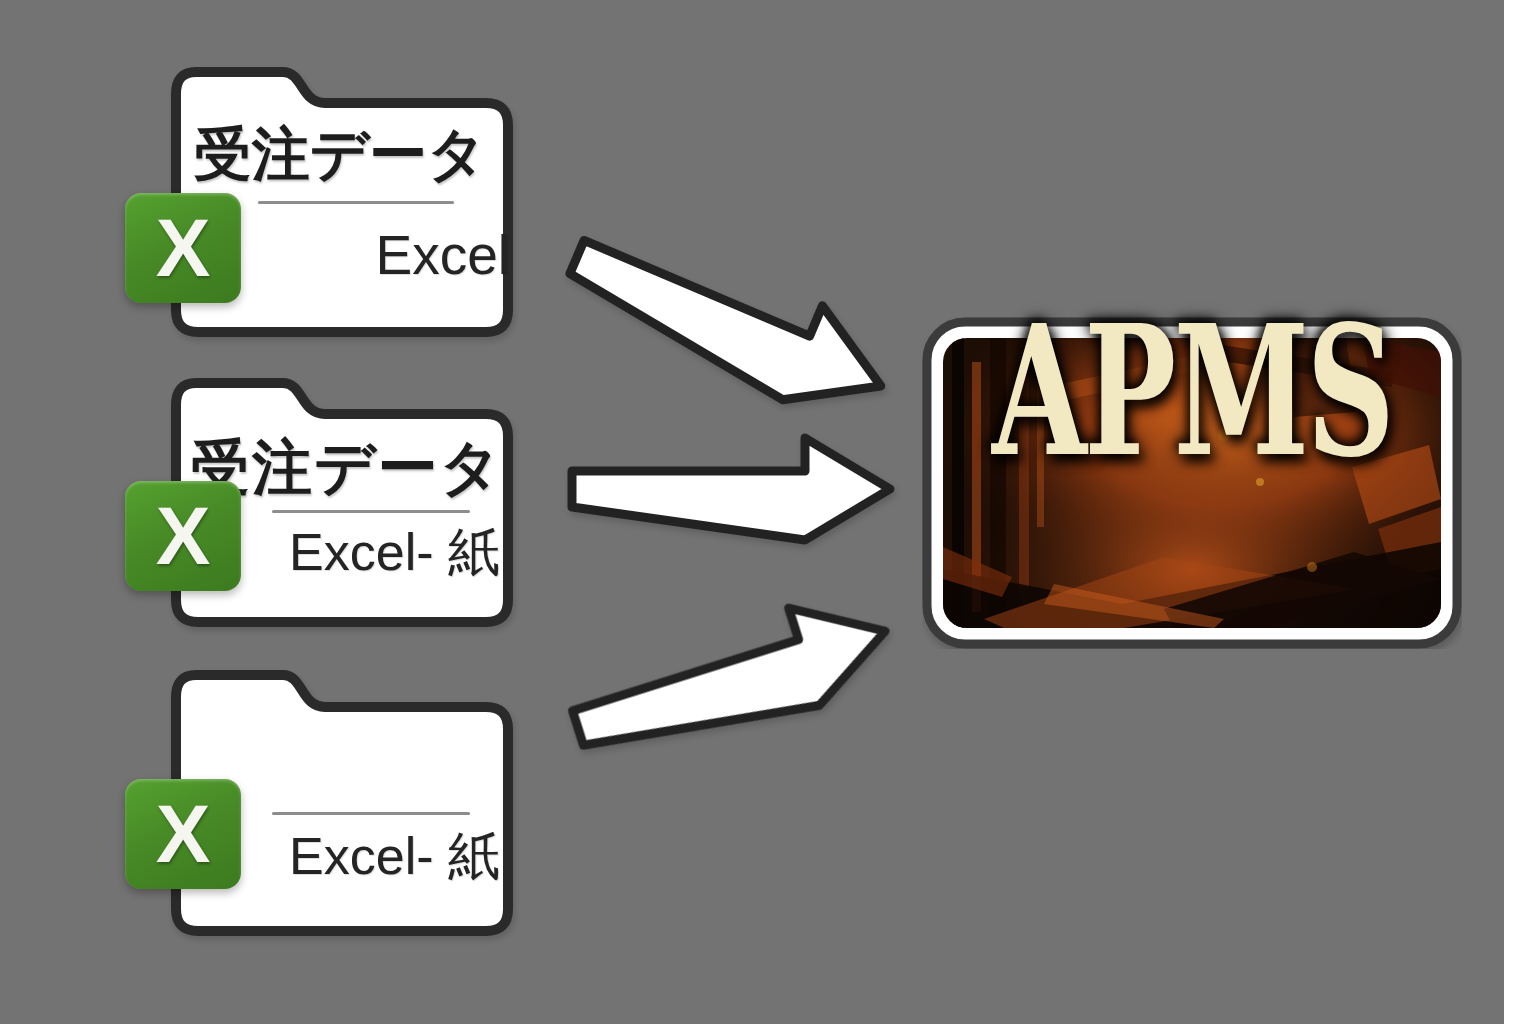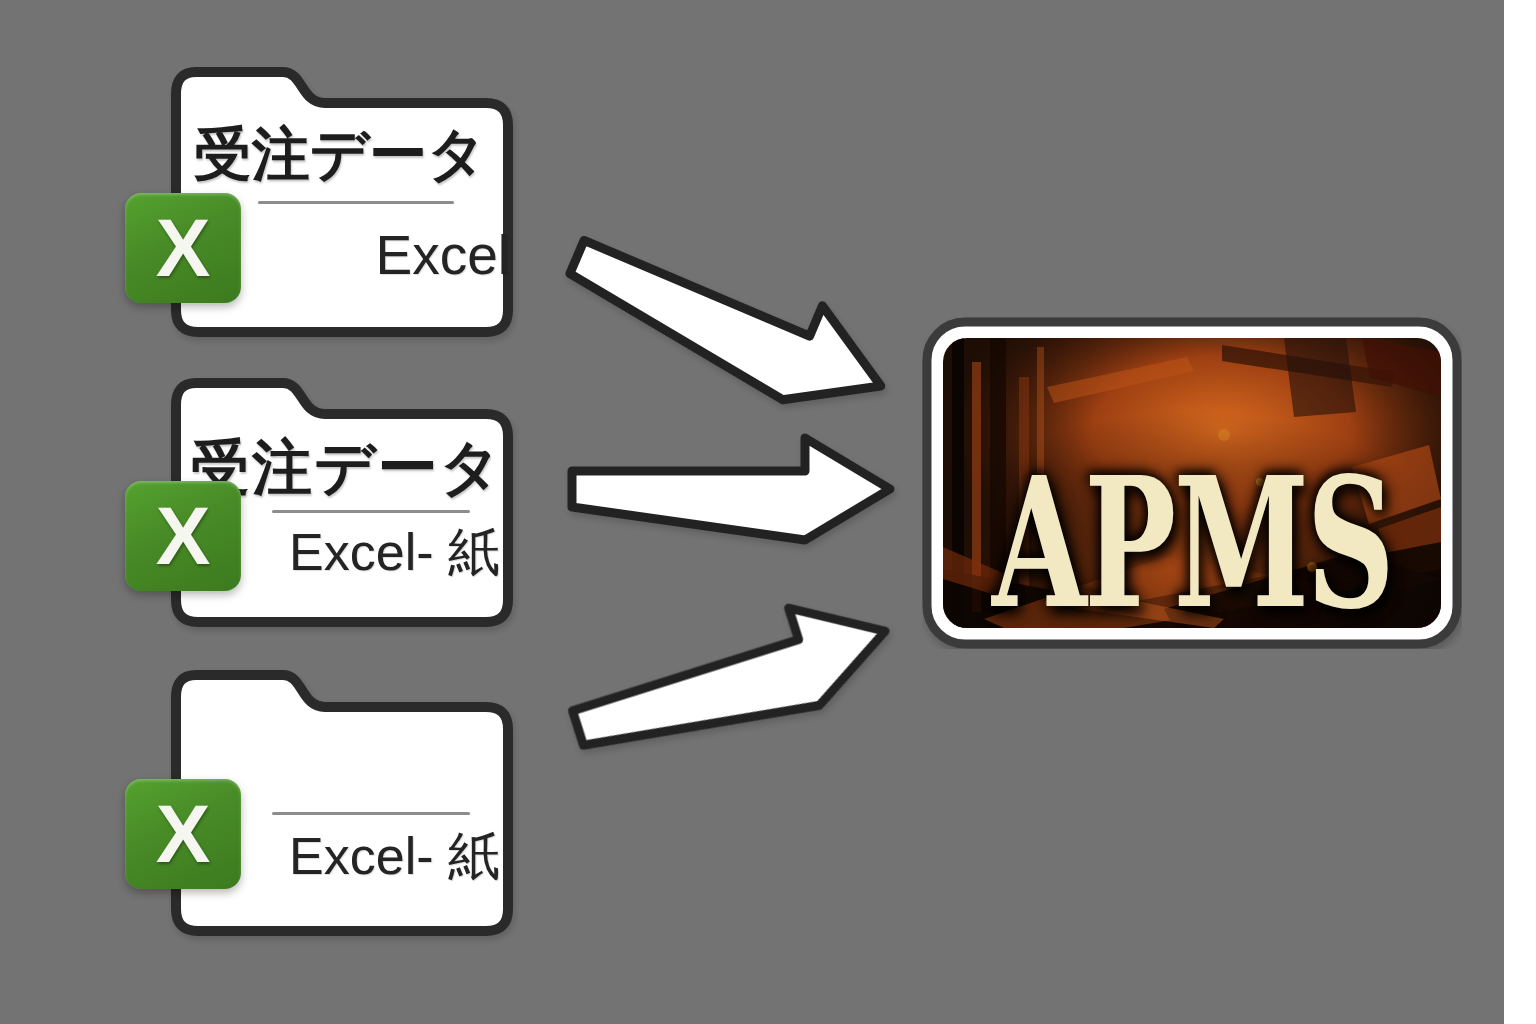--- a/index.html
+++ b/index.html
@@ -28,21 +28,21 @@
     border-radius:16px;
     box-shadow:0 4px 8px rgba(0,0,0,.28), inset 0 2px 3px rgba(255,255,255,.25);
     color:#f4f6ef;font-weight:bold;font-size:82px;line-height:1;
     text-shadow:1px 2px 3px rgba(0,0,0,.35);
     z-index:3;
   }
 
   
   .apms-box{left:922px;top:317px;width:540px;height:332px;z-index:2;}
   .apms-label-wrap{
-    position:absolute;inset:0;display:flex;align-items:flex-end;justify-content:center;
+    position:absolute;inset:0;display:flex;align-items:flex-start;justify-content:center;
     pointer-events:none;
     border-radius:9px;
   }
   .apms-label{
     font-family:"DejaVu Serif","Liberation Serif",serif;
     font-weight:bold;font-size:180px;line-height:1;color:#f2e9c3;
     transform:scaleX(.68) translateY(-16px);
     letter-spacing:-4px;white-space:nowrap;
     text-shadow:0 0 22px rgba(0,0,0,.95), 6px 8px 14px rgba(0,0,0,.9), -4px -4px 12px rgba(0,0,0,.8);
   }

